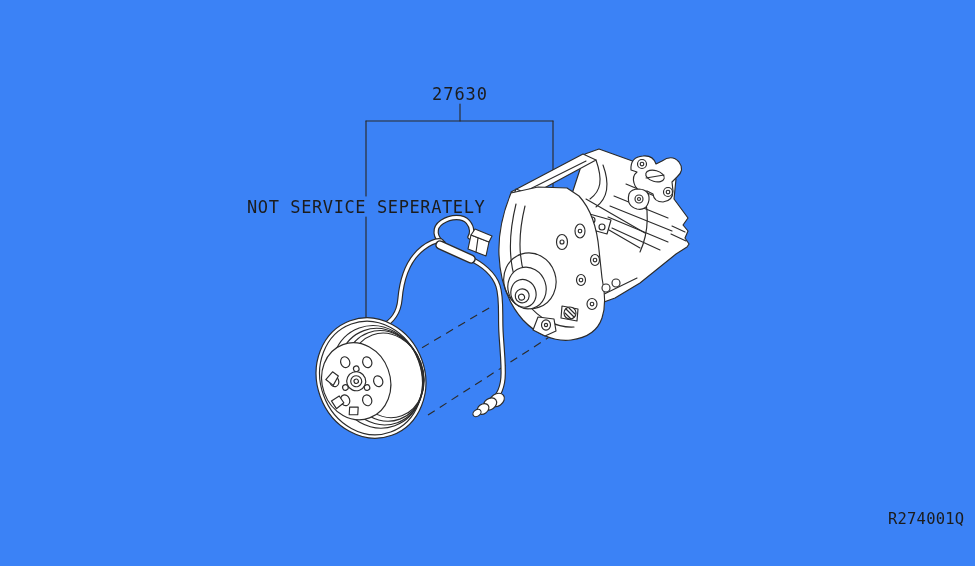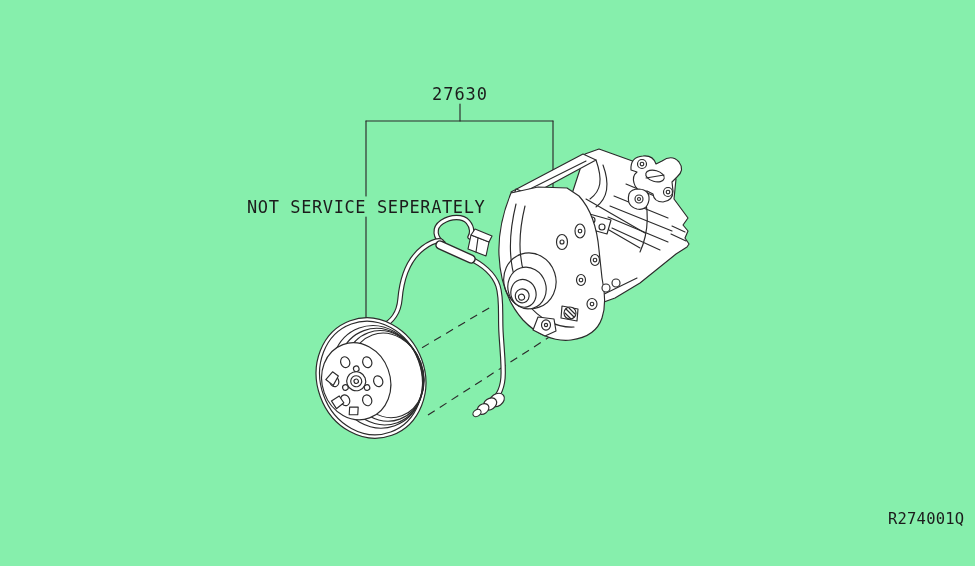--- a/index.html
+++ b/index.html
@@ -1,20 +1,20 @@
 <!DOCTYPE html>
 <html><head>
 <meta charset="utf-8">
 <style>
   html,body{margin:0;padding:0;}
   body{
     width:975px;height:566px;background:#ffffff;overflow:hidden;
     font-family:"DejaVu Sans Mono","Liberation Mono",monospace;
   }
-  .stage{position:relative;width:975px;height:566px;background:#86efac;}
+  .stage{position:relative;width:975px;height:566px;background:#3b82f6;}
   svg{display:block;}
   .ln{fill:none;stroke:#2b2b2b;stroke-width:1.15;stroke-linecap:round;stroke-linejoin:round;}
   .fw{fill:#ffffff;stroke:#2b2b2b;stroke-width:1.15;stroke-linejoin:round;}
   .dash{fill:none;stroke:#2b2b2b;stroke-width:1.15;stroke-dasharray:8 6;stroke-linecap:butt;}
   .tube-o{fill:none;stroke:#2b2b2b;stroke-width:5.4;stroke-linecap:round;}
   .tube-i{fill:none;stroke:#ffffff;stroke-width:3.1;stroke-linecap:round;}
   .sleeve-o{fill:none;stroke:#2b2b2b;stroke-width:9.5;stroke-linecap:round;}
   .sleeve-i{fill:none;stroke:#ffffff;stroke-width:6.6;stroke-linecap:round;}
   .txt{fill:#1c1c1c;font-family:"DejaVu Sans Mono","Liberation Mono",monospace;}
   .txt-callout{font-size:17px;letter-spacing:1px;}

